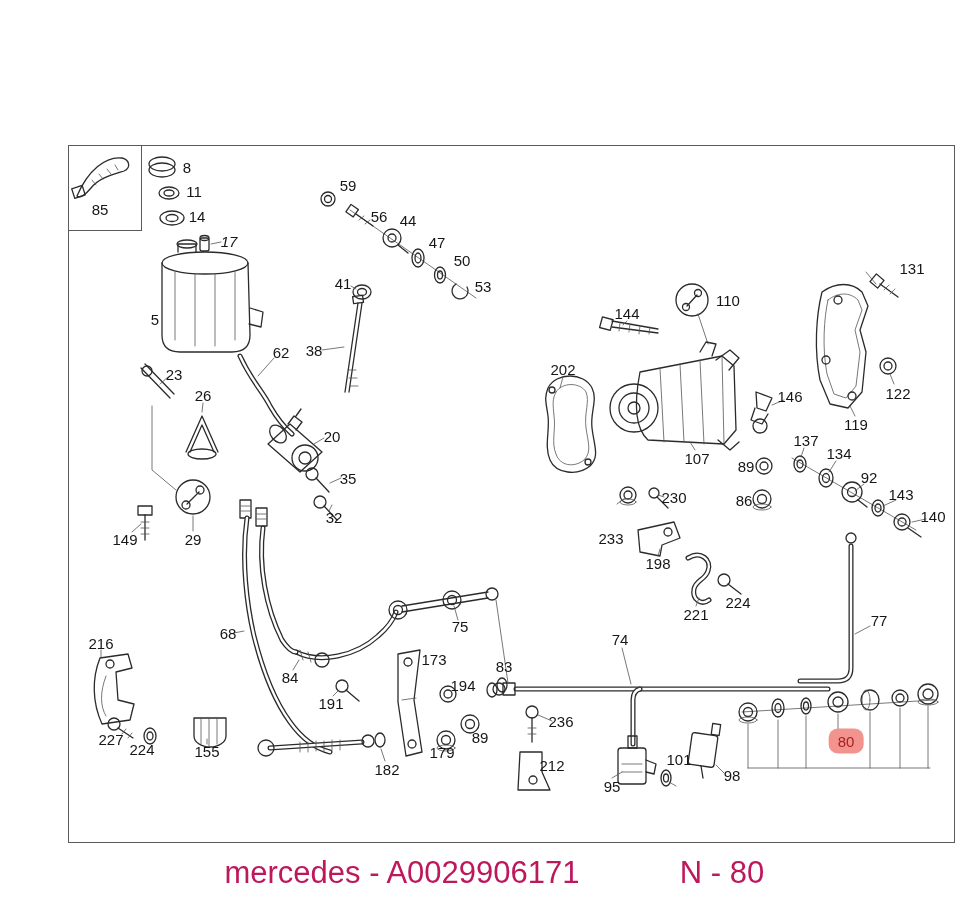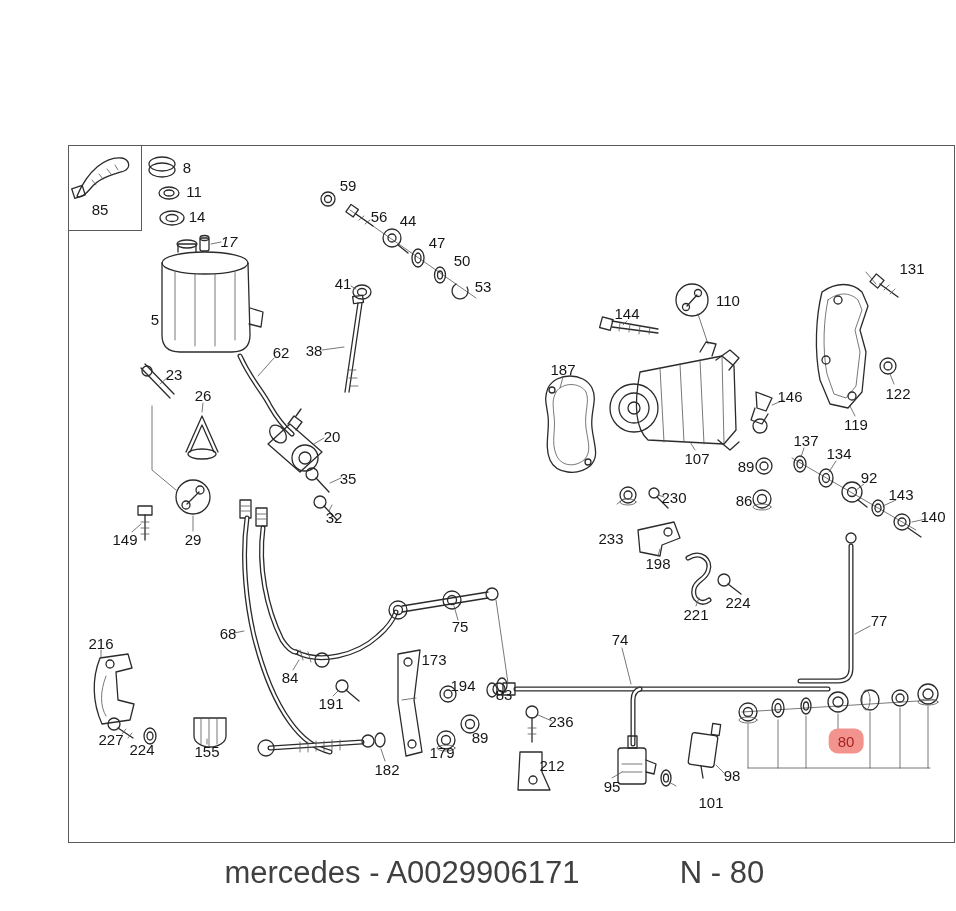--- a/index.html
+++ b/index.html
@@ -19,21 +19,21 @@
     position:absolute;transform:translate(-50%,-50%);
     font-size:15px;color:#161616;white-space:nowrap;cursor:pointer;line-height:1;
   }
   .part-label.highlight{
     background:var(--hl-bg,#f2938e);color:var(--hl-text,#a82222);
     padding:5px 9px;border-radius:9px;font-size:15px;
   }
   .footer{position:absolute;left:0;top:845px;width:956px;height:55px;z-index:3;}
   .footer .cap{
     position:absolute;top:50%;transform:translate(-50%,-50%);
-    font-size:31px;color:#404040;white-space:nowrap;
+    font-size:31px;color:#be185d;white-space:nowrap;
   }
   .cap-left{left:402px;}
   .cap-right{left:722px;}
 </style>
 </head>
 <body>
 
 <div class="frame"></div>
 <div class="inset"></div>
 
@@ -339,21 +339,21 @@
     <div class="part-label" style="left: 281px; top: 352px;">62</div>
     <div class="part-label" style="left: 174px; top: 374px;">23</div>
     <div class="part-label" style="left: 203px; top: 395px;">26</div>
     <div class="part-label" style="left: 332px; top: 436px;">20</div>
     <div class="part-label" style="left: 348px; top: 478px;">35</div>
     <div class="part-label" style="left: 334px; top: 517px;">32</div>
     <div class="part-label" style="left: 193px; top: 539px;">29</div>
     <div class="part-label" style="left: 125px; top: 539px;">149</div>
     <div class="part-label" style="left: 627px; top: 313px;">144</div>
     <div class="part-label" style="left: 728px; top: 300px;">110</div>
-    <div class="part-label" style="left: 563px; top: 369px;">187</div>
+    <div class="part-label" style="left: 563px; top: 369px;">202</div>
     <div class="part-label" style="left: 697px; top: 458px;">107</div>
     <div class="part-label" style="left: 790px; top: 396px;">146</div>
     <div class="part-label" style="left: 872px; top: 268px; margin-left: 40px;">131</div>
     <div class="part-label" style="left: 898px; top: 393px;">122</div>
     <div class="part-label" style="left: 856px; top: 424px;">119</div>
     <div class="part-label" style="left: 806px; top: 440px;">137</div>
     <div class="part-label" style="left: 839px; top: 453px;">134</div>
     <div class="part-label" style="left: 746px; top: 466px;">89</div>
     <div class="part-label" style="left: 744px; top: 500px;">86</div>
     <div class="part-label" style="left: 869px; top: 477px;">92</div>
@@ -365,27 +365,27 @@
     <div class="part-label" style="left: 696px; top: 614px;">221</div>
     <div class="part-label" style="left: 738px; top: 602px;">224</div>
     <div class="part-label" style="left: 879px; top: 620px;">77</div>
     <div class="part-label" style="left: 620px; top: 639px;">74</div>
     <div class="part-label" style="left: 460px; top: 626px;">75</div>
     <div class="part-label" style="left: 228px; top: 633px;">68</div>
     <div class="part-label" style="left: 290px; top: 677px;">84</div>
     <div class="part-label" style="left: 331px; top: 703px;">191</div>
     <div class="part-label" style="left: 434px; top: 659px;">173</div>
     <div class="part-label" style="left: 463px; top: 685px;">194</div>
-    <div class="part-label" style="left: 504px; top: 694px;">83</div>
+    <div class="part-label" style="left: 504px; top: 666px;">83</div>
     <div class="part-label" style="left: 480px; top: 737px;">89</div>
     <div class="part-label" style="left: 442px; top: 752px;">179</div>
     <div class="part-label" style="left: 561px; top: 721px;">236</div>
     <div class="part-label" style="left: 552px; top: 765px;">212</div>
     <div class="part-label" style="left: 612px; top: 786px;">95</div>
-    <div class="part-label" style="left: 679px; top: 802px; margin-left: 32px;">101</div>
+    <div class="part-label" style="left: 679px; top: 759px;">101</div>
     <div class="part-label" style="left: 732px; top: 775px;">98</div>
     <div class="part-label" style="left: 101px; top: 643px;">216</div>
     <div class="part-label" style="left: 111px; top: 739px;">227</div>
     <div class="part-label" style="left: 142px; top: 749px;">224</div>
     <div class="part-label" style="left: 207px; top: 751px;">155</div>
     <div class="part-label" style="left: 387px; top: 769px;">182</div>
     <div class="part-label highlight" style="left: 846px; top: 741px;">80</div>
   </div>
 
 <div class="footer">

